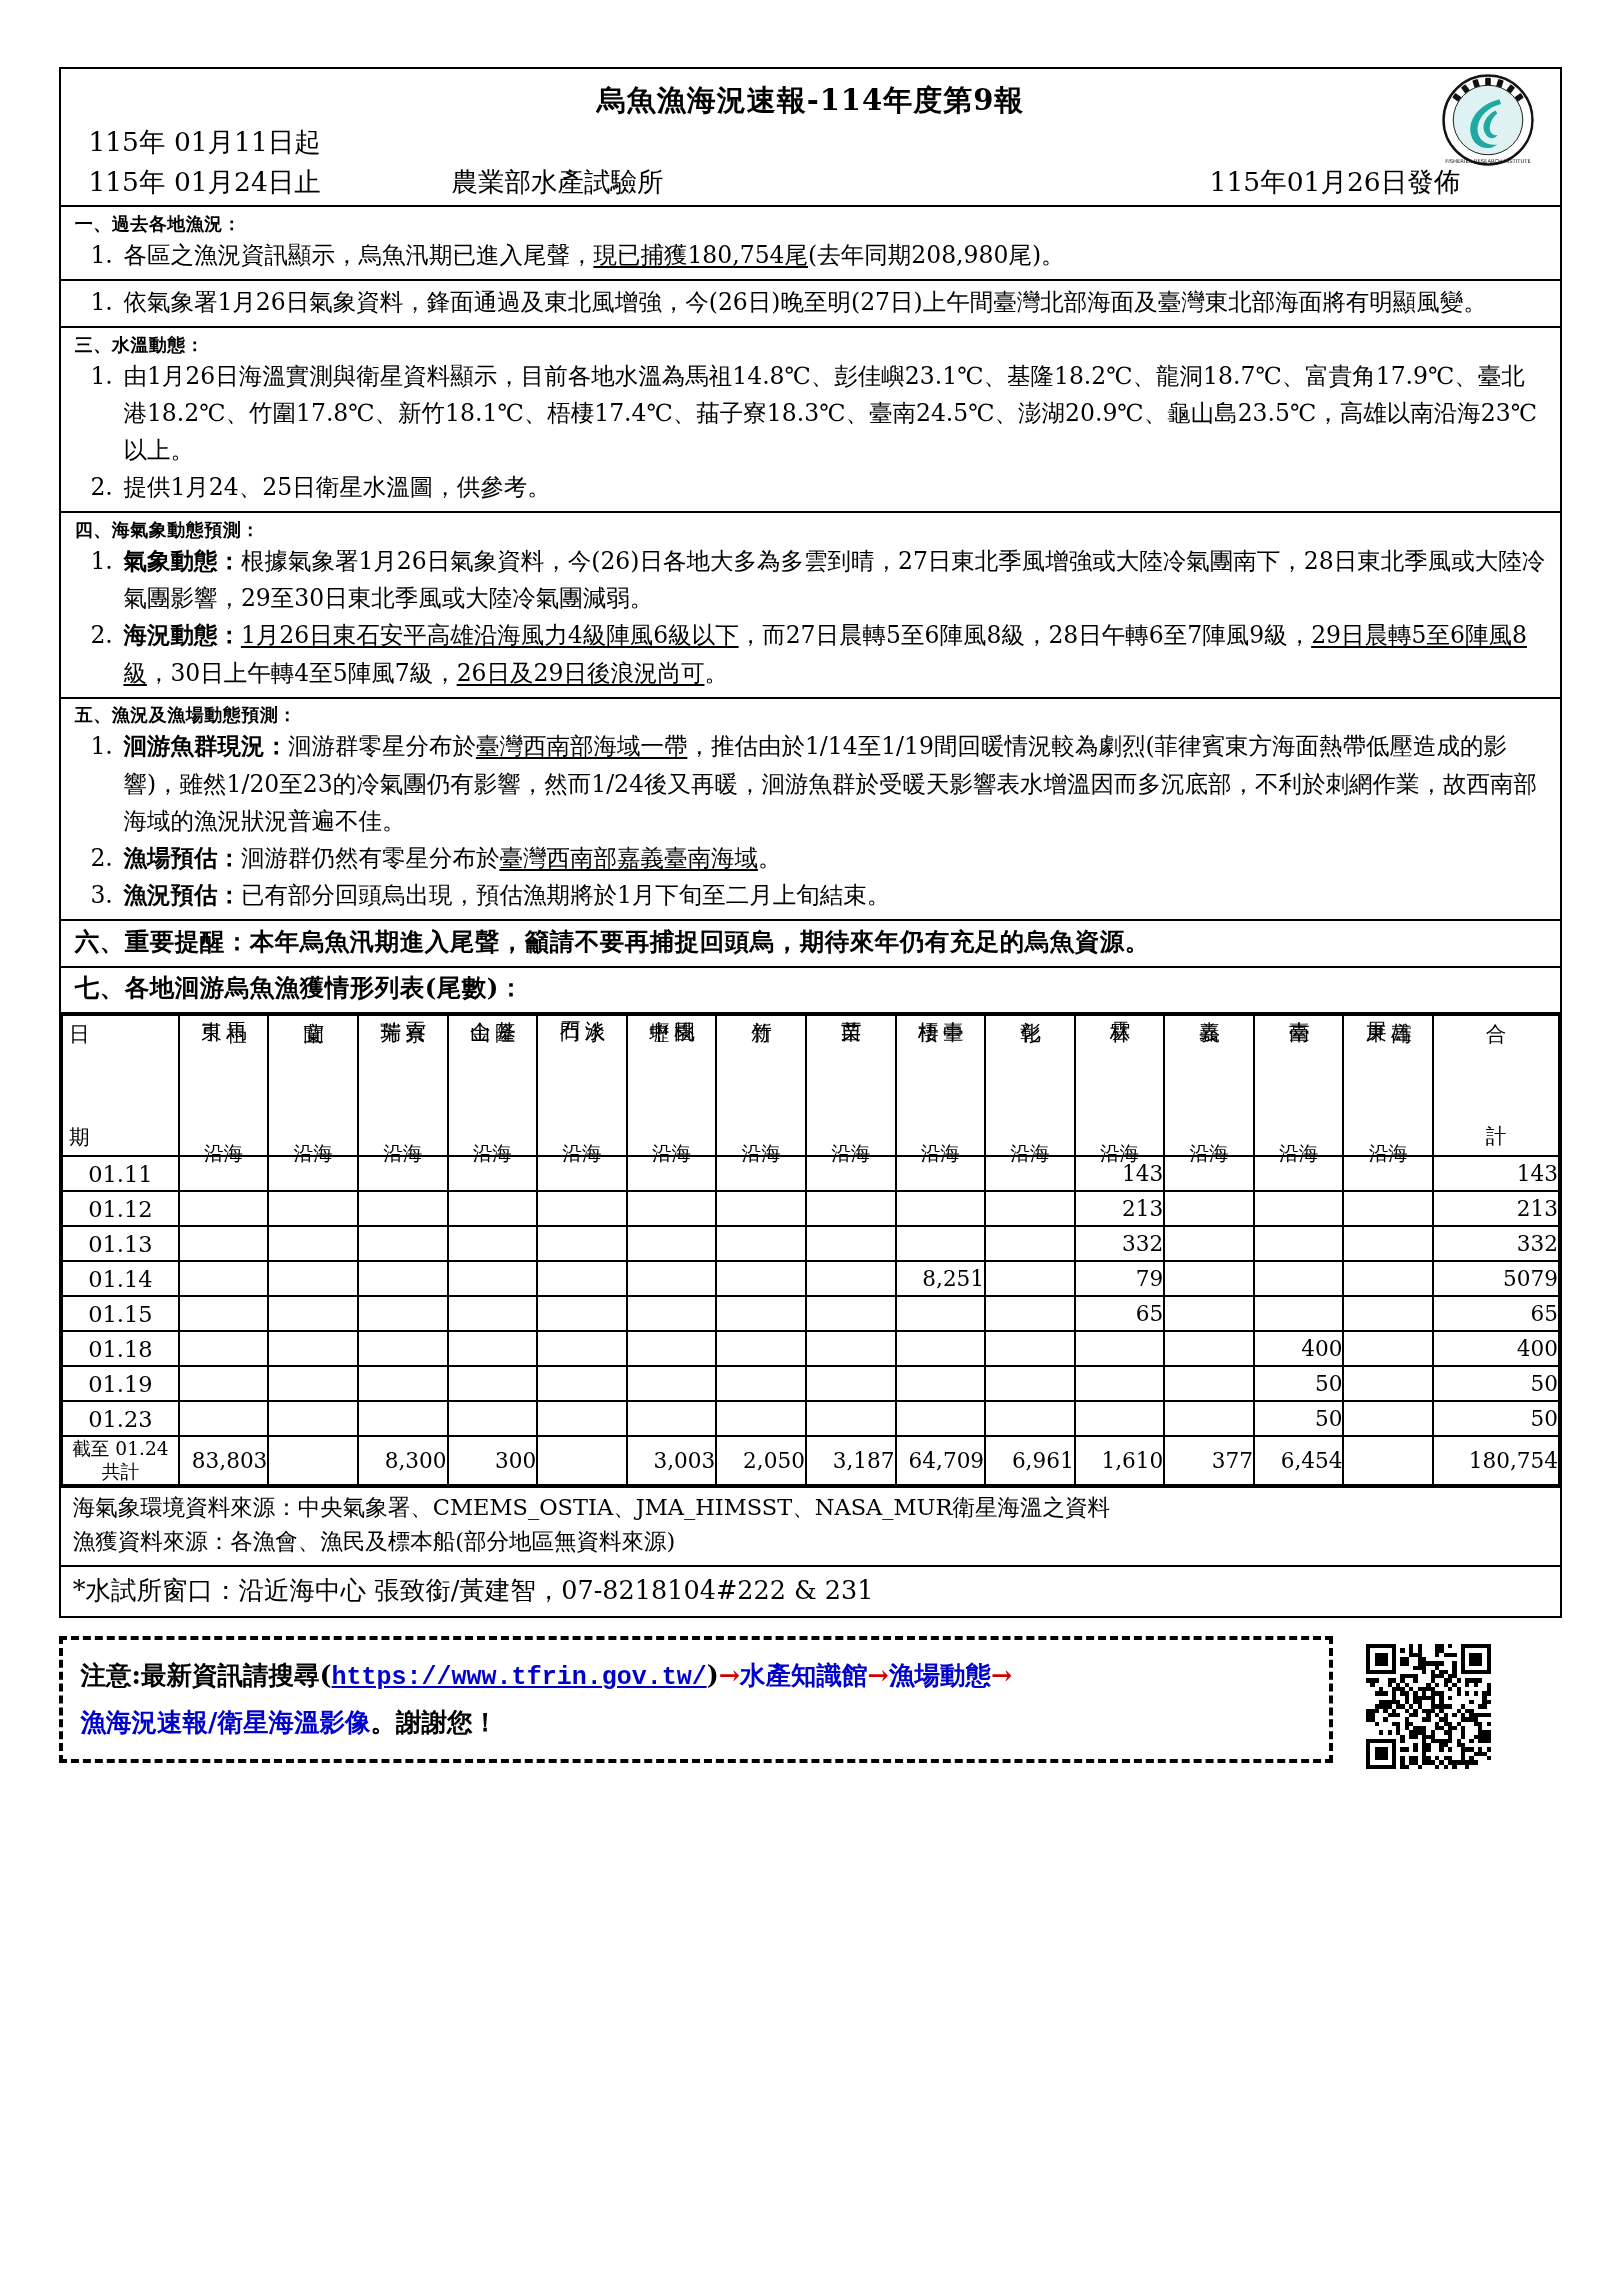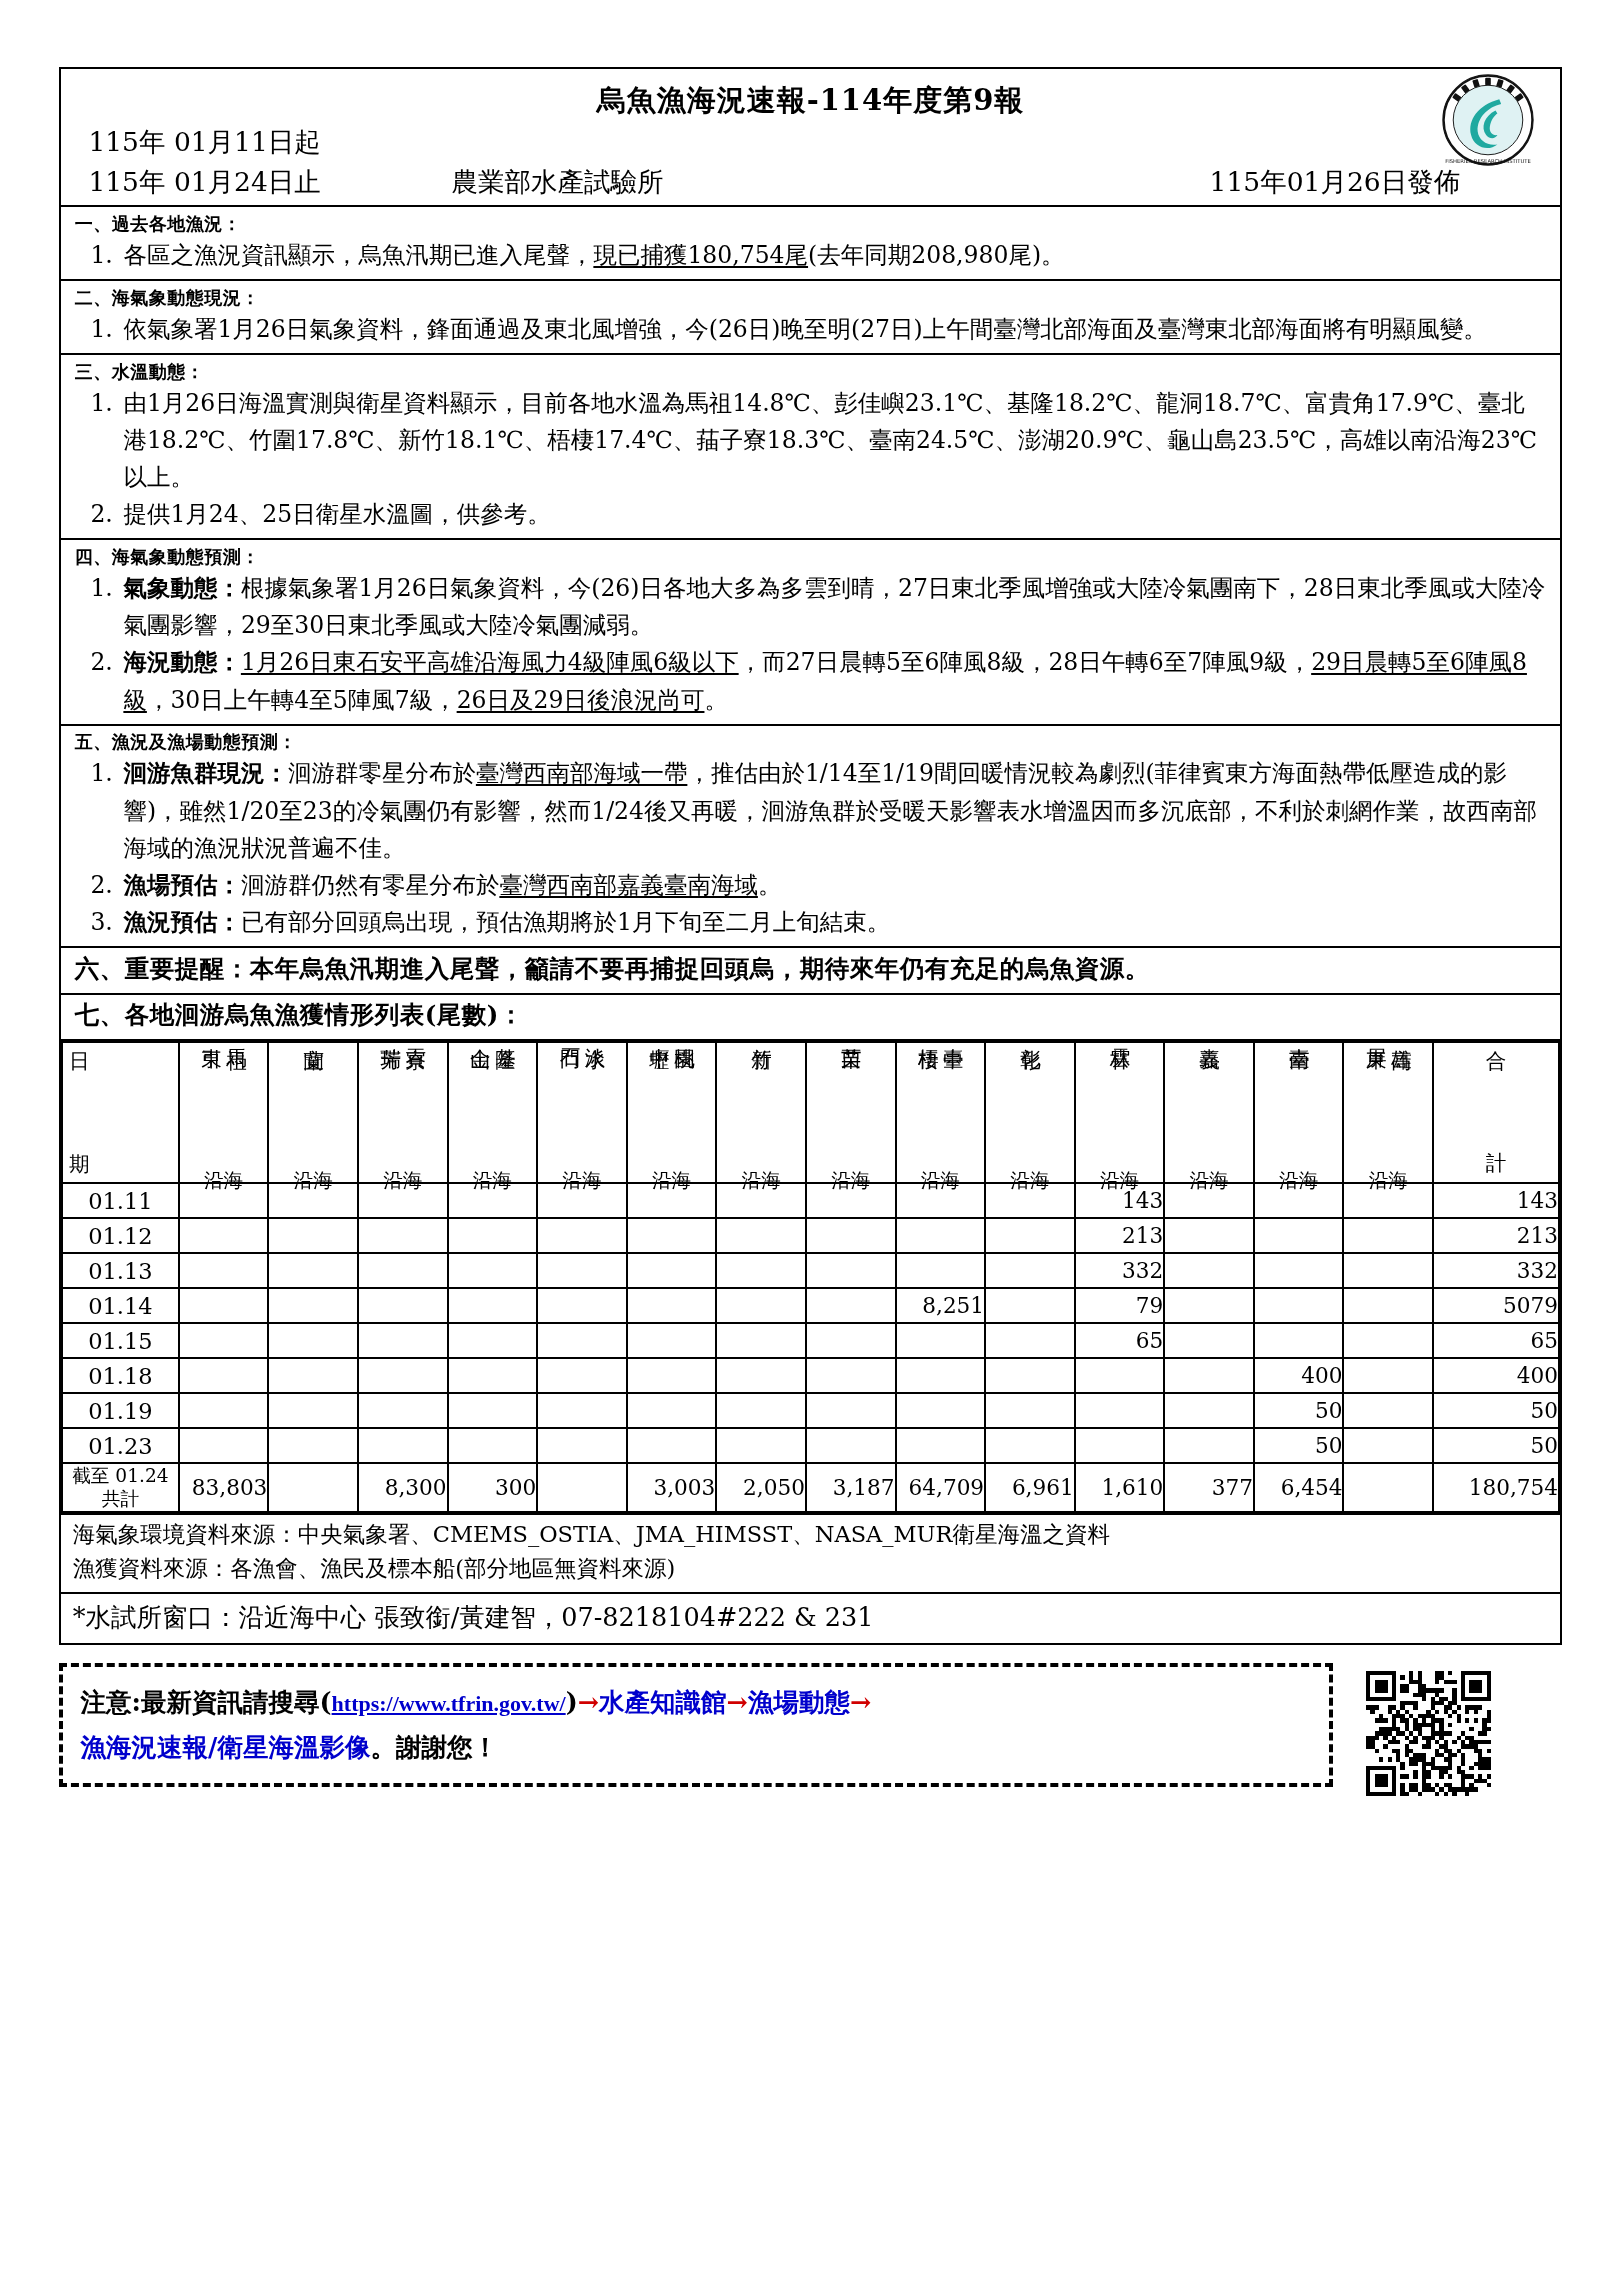--- a/index.html
+++ b/index.html
@@ -146,21 +146,21 @@
     border:4.9px dashed #000;
     padding:13.7px 15.7px 13.7px 17.6px;
     width:1274px;
     box-sizing:border-box;
     font-size:25.5px;
     line-height:1.75;
     font-weight:bold;
     color:#0000cc;
   }
   .notice .black{color:#000;}
-  .notice .url{font-family:Liberation Serif, serif;color:#0000cc;font-size:22px;}
+  .notice .url{font-family:Liberation Mono, monospace;color:#0000cc;font-size:25px;}
   .notice .red{color:#d00000;}
   .qr{
     margin-left:33px;
     margin-top:7.8px;
     width:125px;height:125px;
   }
 </style>
 </head>
 <body>
 
@@ -201,21 +201,20 @@
         <div class="c3">115年01月26日發佈</div>
       </div>
     </div>
 
     <div id="sections-host">
         <div class="sec">
           <div class="sec-head">一、過去各地漁況：</div>
           <div class="item"><span class="num">1.</span><span>各區之漁況資訊顯示，烏魚汛期已進入尾聲，</span><span class="u">現已捕獲180,754尾</span><span>(去年同期208,980尾)。</span></div>
         </div>
         <div class="sec">
-          <div class="sec-head">二、海氣象動態現況：</div>
           <div class="item"><span class="num">1.</span><span>依氣象署1月26日氣象資料，鋒面通過及東北風增強，今(26日)晚至明(27日)上午間臺灣北部海面及臺灣東北部海面將有明顯風變。</span></div>
         </div>
         <div class="sec">
           <div class="sec-head">三、水溫動態：</div>
           <div class="item"><span class="num">1.</span><span>由1月26日海溫實測與衛星資料顯示，目前各地水溫為馬祖14.8℃、彭佳嶼23.1℃、基隆18.2℃、龍洞18.7℃、富貴角17.9℃、臺北港18.2℃、竹圍17.8℃、新竹18.1℃、梧棲17.4℃、菗子寮18.3℃、臺南24.5℃、澎湖20.9℃、龜山島23.5℃，高雄以南沿海23℃以上。</span></div>
           <div class="item"><span class="num">2.</span><span>提供1月24、25日衛星水溫圖，供參考。</span></div>
         </div>
         <div class="sec">
           <div class="sec-head">四、海氣象動態預測：</div>
           <div class="item"><span class="num">1.</span><span style="font-weight: bold;">氣象動態：</span><span>根據氣象署1月26日氣象資料，今(26)日各地大多為多雲到晴，27日東北季風增強或大陸冷氣團南下，28日東北季風或大陸冷氣團影響，29至30日東北季風或大陸冷氣團減弱。</span></div>

